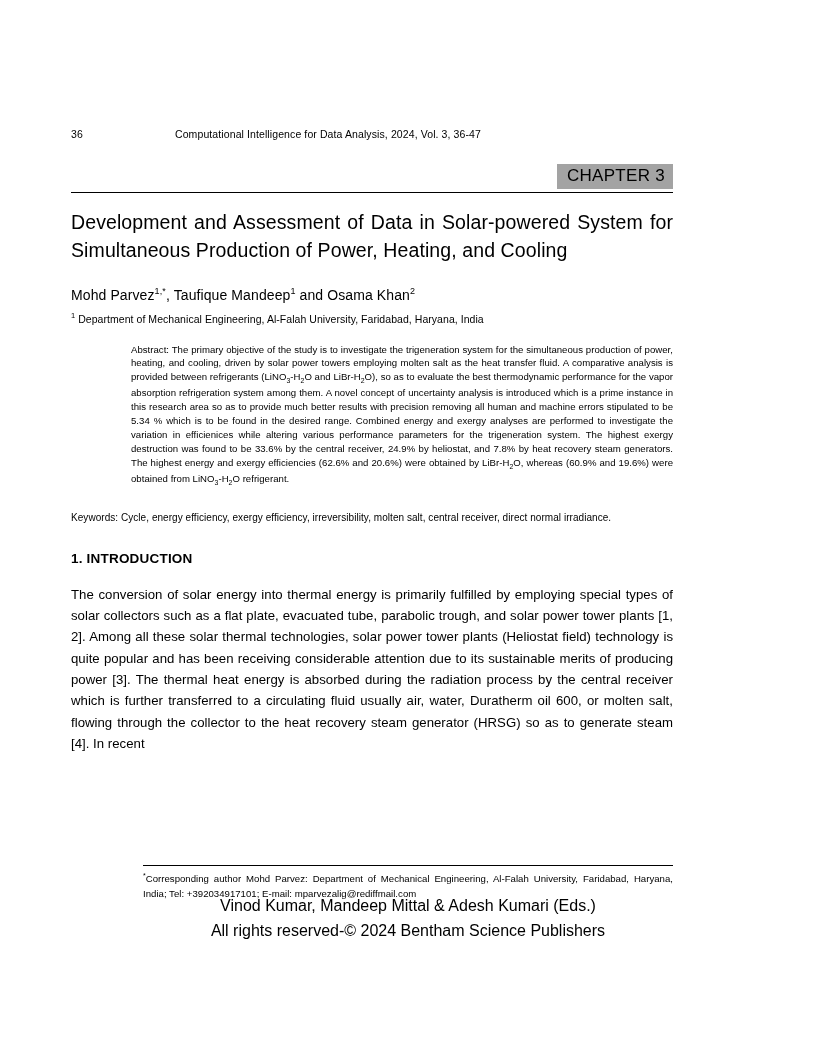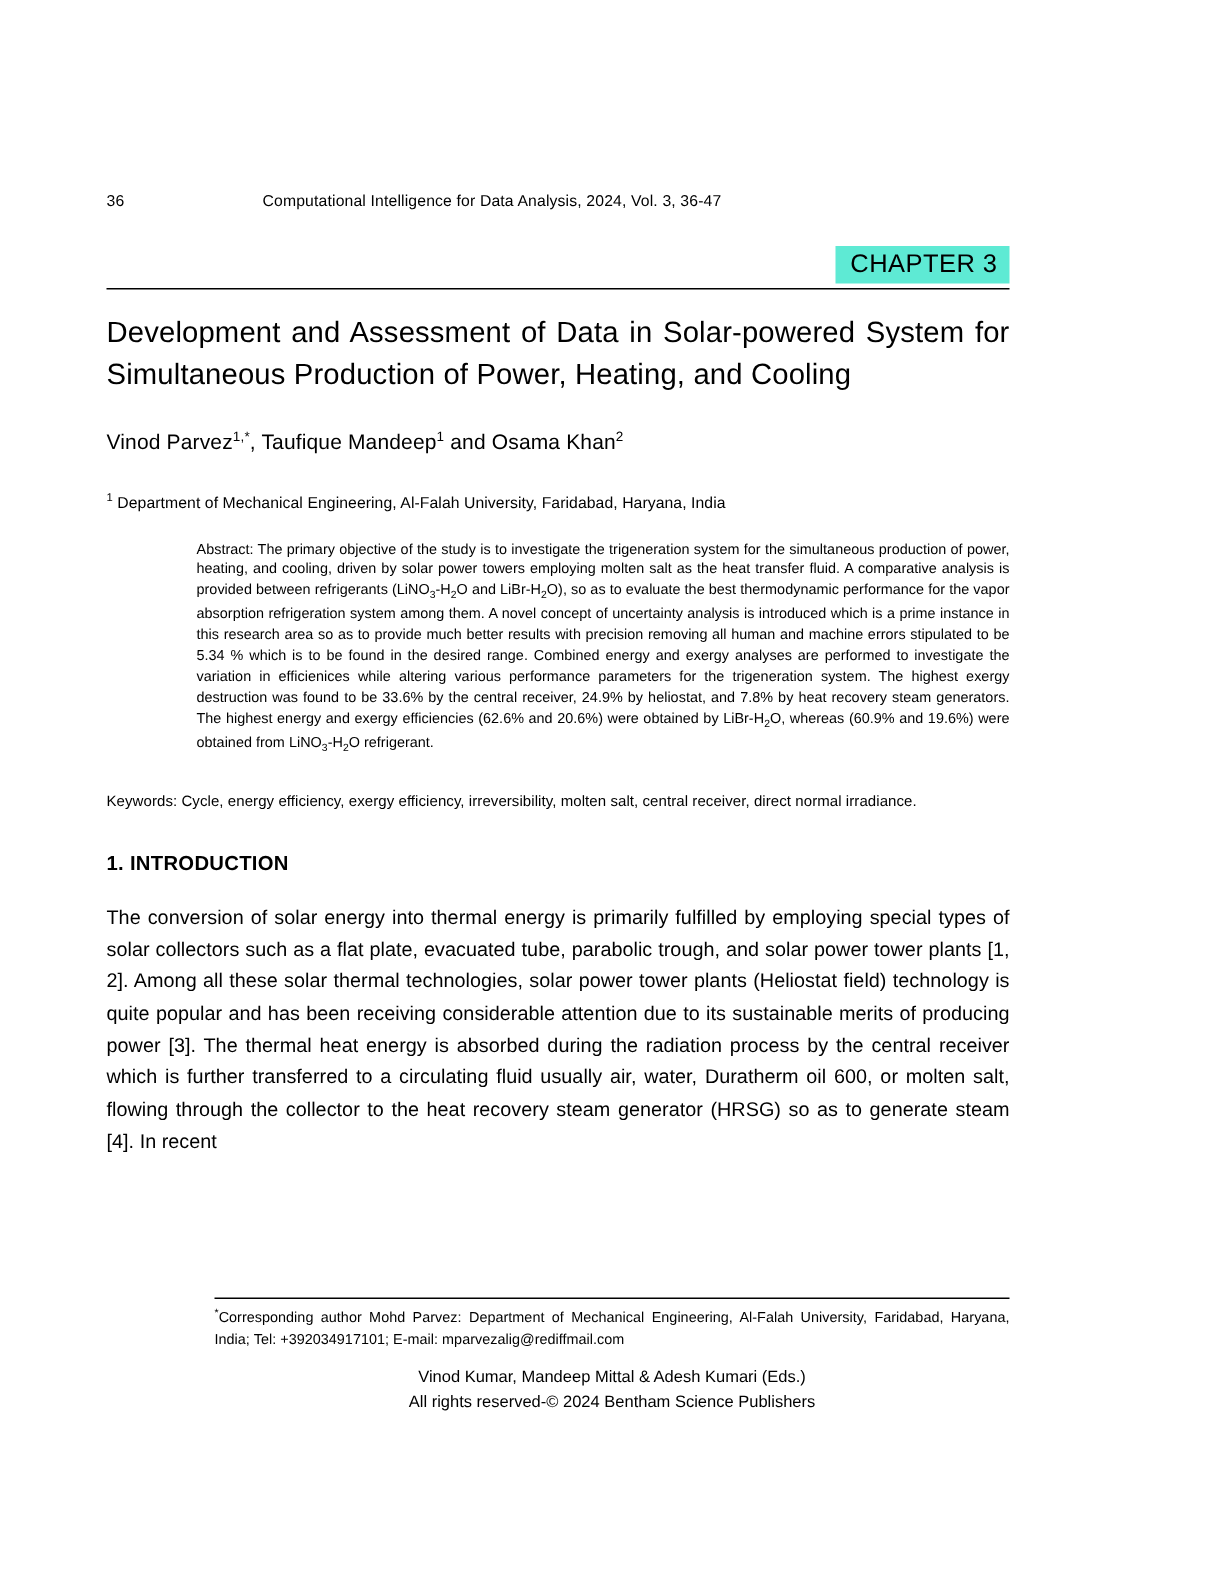--- a/index.html
+++ b/index.html
@@ -35,21 +35,21 @@
   }
   .running-head .rh-text {
     flex: 1;
   }
   .chapter-banner-row {
     margin-top: 24px;
     display: flex;
     justify-content: flex-end;
   }
   .chapter-banner {
-    background: #5eead4;
+    background: #a3a3a3;
     font-size: 17px;
     padding: 2px 8px 3px 10px;
     letter-spacing: 0.3px;
   }
   .rule {
     border-top: 1.1px solid #000;
     margin-top: 3px;
   }
   h1.title {
     font-size: 19.5px;
@@ -62,21 +62,21 @@
   .authors {
     font-size: 14px;
     margin-top: 22px;
     letter-spacing: 0.1px;
   }
   .authors sup {
     font-size: 9px;
   }
   .affil {
     font-size: 10.5px;
-    margin-top: 24px;
+    margin-top: 8px;
     letter-spacing: 0.05px;
   }
   .affil sup {
     font-size: 7.5px;
     vertical-align: super;
   }
   .affil + .affil {
     margin-top: 9px;
   }
   .abstract {
@@ -128,21 +128,21 @@
   }
   .footnote sup {
     font-size: 7px;
   }
   .colophon {
     position: absolute;
     left: 143px;
     right: 143px;
     bottom: 112px;
     text-align: center;
-    font-size: 11px;
+    font-size: 16px;
     line-height: 1.55;
   }
   sub { font-size: 0.72em; }
   sup { font-size: 0.72em; }
 </style>
 </head>
 <body>
 
 <div class="page">
 
@@ -152,21 +152,21 @@
   </div>
 
   <div class="chapter-banner-row">
     <div class="chapter-banner">CHAPTER 3</div>
   </div>
   <div class="rule"></div>
 
   <h1 class="title">Development and Assessment of Data in Solar-powered System for Simultaneous Production of Power, Heating, and Cooling</h1>
 
   <div class="authors">
-    <span>Vinod Parvez</span><sup>1,*</sup><span>, </span><span>Taufique Mandeep</span><sup>1</sup><span> and </span><span>Osama Khan</span><sup>2</sup>
+    <span>Mohd Parvez</span><sup>1,*</sup><span>, </span><span>Taufique Mandeep</span><sup>1</sup><span> and </span><span>Osama Khan</span><sup>2</sup>
   </div>
 
   <div class="affil">
     <sup>1</sup>&nbsp;<span>Department of Mechanical Engineering, Al-Falah University, Faridabad, Haryana, India</span>
   </div>
 
   <div class="abstract">
     <span class="lbl">Abstract:</span><span> The primary objective of the study is to investigate the trigeneration system for the simultaneous production of power, heating, and cooling, driven by solar power towers employing molten salt as the heat transfer fluid. A comparative analysis is provided between refrigerants (LiNO</span><sub>3</sub><span>-H</span><sub>2</sub><span>O and LiBr-H</span><sub>2</sub><span>O), so as to evaluate the best thermodynamic performance for the vapor absorption refrigeration system among them. A novel concept of uncertainty analysis is introduced which is a prime instance in this research area so as to provide much better results with precision removing all human and machine errors stipulated to be 5.34 % which is to be found in the desired range. Combined energy and exergy analyses are performed to investigate the variation in efficienices while altering various performance parameters for the trigeneration system. The highest exergy destruction was found to be 33.6% by the central receiver, 24.9% by heliostat, and 7.8% by heat recovery steam generators. The highest energy and exergy efficiencies (62.6% and 20.6%) were obtained by LiBr-H</span><sub>2</sub><span>O, whereas (60.9% and 19.6%) were obtained from LiNO</span><sub>3</sub><span>-H</span><sub>2</sub><span>O refrigerant.</span>
   </div>
 

